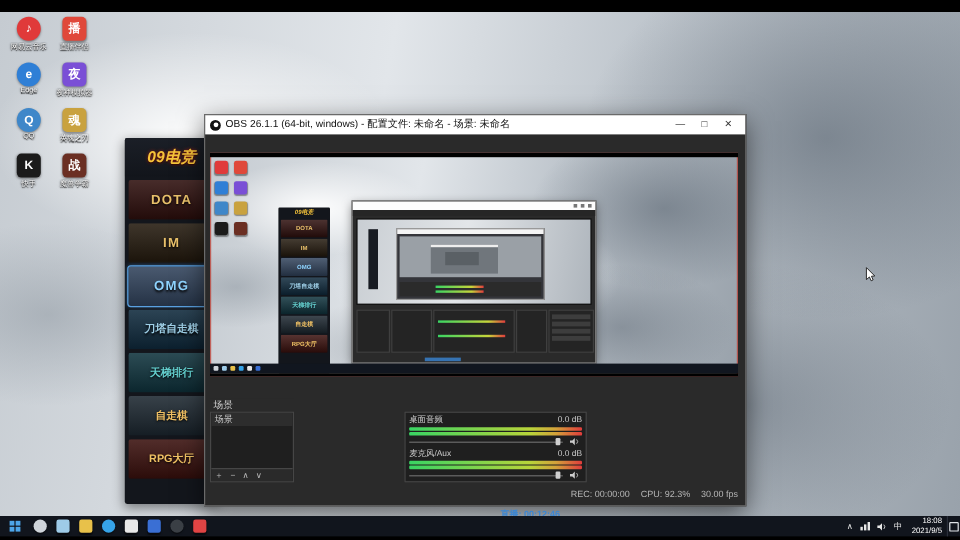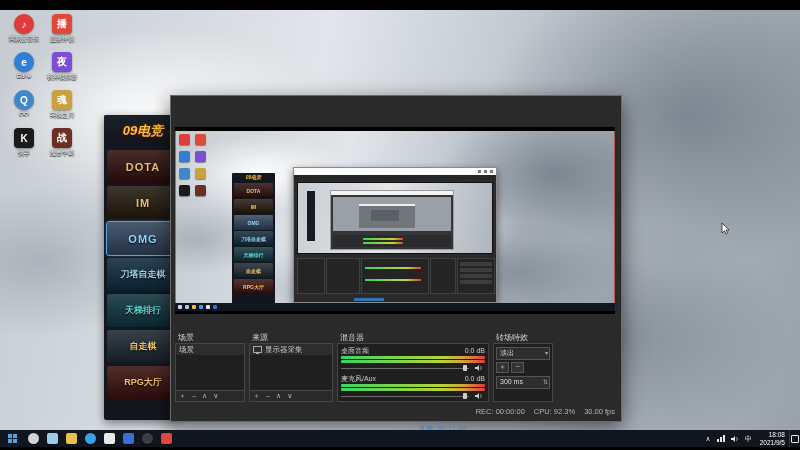--- a/index.html
+++ b/index.html
@@ -117,21 +117,21 @@
   .pm-row{display:flex;gap:2px;margin:2px 2px 0 2px;}
   .pm-btn{width:11px;height:9px;background:#333;border:1px solid #555;color:#ccc;font-size:7px;line-height:8px;text-align:center;cursor:pointer;}
   
   .controls-body{display:flex;flex-direction:column;gap:1px;padding:1px;}
   .ctl{flex:1;background:#3a3a3a;font-size:6.5px;color:#e8e8e8;text-align:center;display:flex;align-items:center;justify-content:center;
        cursor:pointer;white-space:nowrap;overflow:hidden;}
   .ctl:first-child{background:#31455c;}
   
   .obs-status{position:absolute;left:4px;right:6px;top:308px;height:14px;display:flex;align-items:center;justify-content:flex-end;
               gap:9px;font-size:7.5px;color:#b5b5b5;}
-  .obs-status .live{color:var(--accent_live,#3a86d4);font-weight:normal;margin-top:36px;}
+  .obs-status .live{color:var(--accent_live,#3a86d4);font-weight:bold;margin-top:36px;}
   
   #taskbar{left:0;top:430px;width:800px;height:17px;background:var(--taskbar_bg,#11151d);display:flex;align-items:center;}
   .tb-start{width:24px;height:17px;display:flex;align-items:center;justify-content:center;cursor:pointer;flex:0 0 auto;}
   .tb-start .win{display:grid;grid-template-columns:4px 4px;grid-auto-rows:4px;gap:1px;}
   .tb-start .win i{background:#4da6ea;display:block;}
   .tb-icon{width:11px;height:11px;border-radius:2px;margin:0 4px;cursor:pointer;flex:0 0 auto;box-shadow:0 1px 1px rgba(0,0,0,.5);}
   .tb-flex{flex:1;}
   .tray{display:flex;align-items:center;gap:6px;color:#e8e8e8;font-size:7px;flex:0 0 auto;margin-right:4px;}
   .net-ico{width:8px;height:7px;background:linear-gradient(to top,#e8e8e8 0,#e8e8e8 100%) left bottom/2px 3px no-repeat,
            linear-gradient(to top,#e8e8e8 0,#e8e8e8 100%) 3px bottom/2px 5px no-repeat,
@@ -205,20 +205,27 @@
   <div class="tile" style="background-color: rgb(46, 15, 13); color: rgb(232, 192, 106);">DOTA</div>
   <div class="tile" style="background-color: rgb(36, 26, 14); color: rgb(232, 192, 106);">IM</div>
   <div class="tile sel" style="background-color: rgb(49, 67, 92); color: rgb(143, 212, 255);">OMG</div>
   <div class="tile small" style="background-color: rgb(15, 42, 61); color: rgb(159, 208, 232);">刀塔自走棋</div>
   <div class="tile small" style="background-color: rgb(15, 51, 61); color: rgb(100, 208, 207);">天梯排行</div>
   <div class="tile small" style="background-color: rgb(28, 39, 48); color: rgb(240, 193, 100);">自走棋</div>
   <div class="tile small" style="background-color: rgb(58, 16, 13); color: rgb(240, 193, 100);">RPG大厅</div>
 </div>
 
 <div id="obs" class="abs">
+  <div class="obs-titlebar">
+    <div class="obs-logo"></div>
+    <div class="obs-title-text">OBS 26.1.1 (64-bit, windows) - 配置文件: 未命名 - 场景: 未命名</div>
+    <div class="win-btn">—</div>
+    <div class="win-btn">□</div>
+    <div class="win-btn">✕</div>
+  </div>
 
   <div class="obs-preview">
     <div class="mini-desktop marble">
       <div class="m-top"></div>
       <div id="m-icons">
           <i style="background: rgb(224, 58, 58);"></i>
           <i style="background: rgb(224, 72, 58);"></i>
           <i style="background: rgb(47, 127, 214);"></i>
           <i style="background: rgb(122, 79, 214);"></i>
           <i style="background: rgb(63, 135, 201);"></i>
@@ -304,38 +311,22 @@
         </div>
       <div class="dock-toolbar">
         <span>＋</span>
         <span>−</span>
         <span>∧</span>
         <span>∨</span>
       </div>
     </div>
   </div>
 
-  <div class="dock" id="dock-sources">
-    <div class="dock-title">来源</div>
-    <div class="dock-body">
-      <div class="list-item">
-        <span class="mon-ico"></span>
-        <span>显示器采集</span>
-      </div>
-      <div class="dock-toolbar">
-        <span>＋</span>
-        <span>−</span>
-        <span>∧</span>
-        <span>∨</span>
-      </div>
-    </div>
-  </div>
 
   <div class="dock" id="dock-mixer">
-    <div class="dock-title">混音器</div>
     <div class="dock-body">
       <div class="ch">
         <div class="ch-head">
           <span>桌面音频</span>
           <span>0.0 dB</span>
         </div>
         <div class="meter"></div>
         <div class="meter"></div>
         <div class="ch-slider">
           <div class="line"></div>
@@ -358,37 +349,20 @@
           <div class="knob"></div>
           <svg class="spk" width="8" height="8" viewBox="0 0 8 8">
             <path d="M0 3h2l2-2v6L2 5H0z" fill="#ccc"></path>
               <path d="M5.5 2.2a2.5 2.5 0 010 3.6" stroke="#ccc" fill="none" stroke-width="0.7"></path>
           </svg>
         </div>
       </div>
     </div>
   </div>
 
-  <div class="dock" id="dock-transitions">
-    <div class="dock-title">转场特效</div>
-    <div class="dock-body">
-      <div class="combo">
-        <span>淡出</span>
-        <span class="arrow">▾</span>
-      </div>
-      <div class="pm-row">
-        <div class="pm-btn">＋</div>
-        <div class="pm-btn">−</div>
-      </div>
-      <div class="combo">
-        <span>300 ms</span>
-        <span class="arrow">⇅</span>
-      </div>
-    </div>
-  </div>
 
 
   <div class="obs-status">
     <span class="live">直播: 00:12:46</span>
     <span>REC: 00:00:00</span>
     <span>CPU: 92.3%</span>
     <span>30.00 fps</span>
   </div>
 </div>
 

